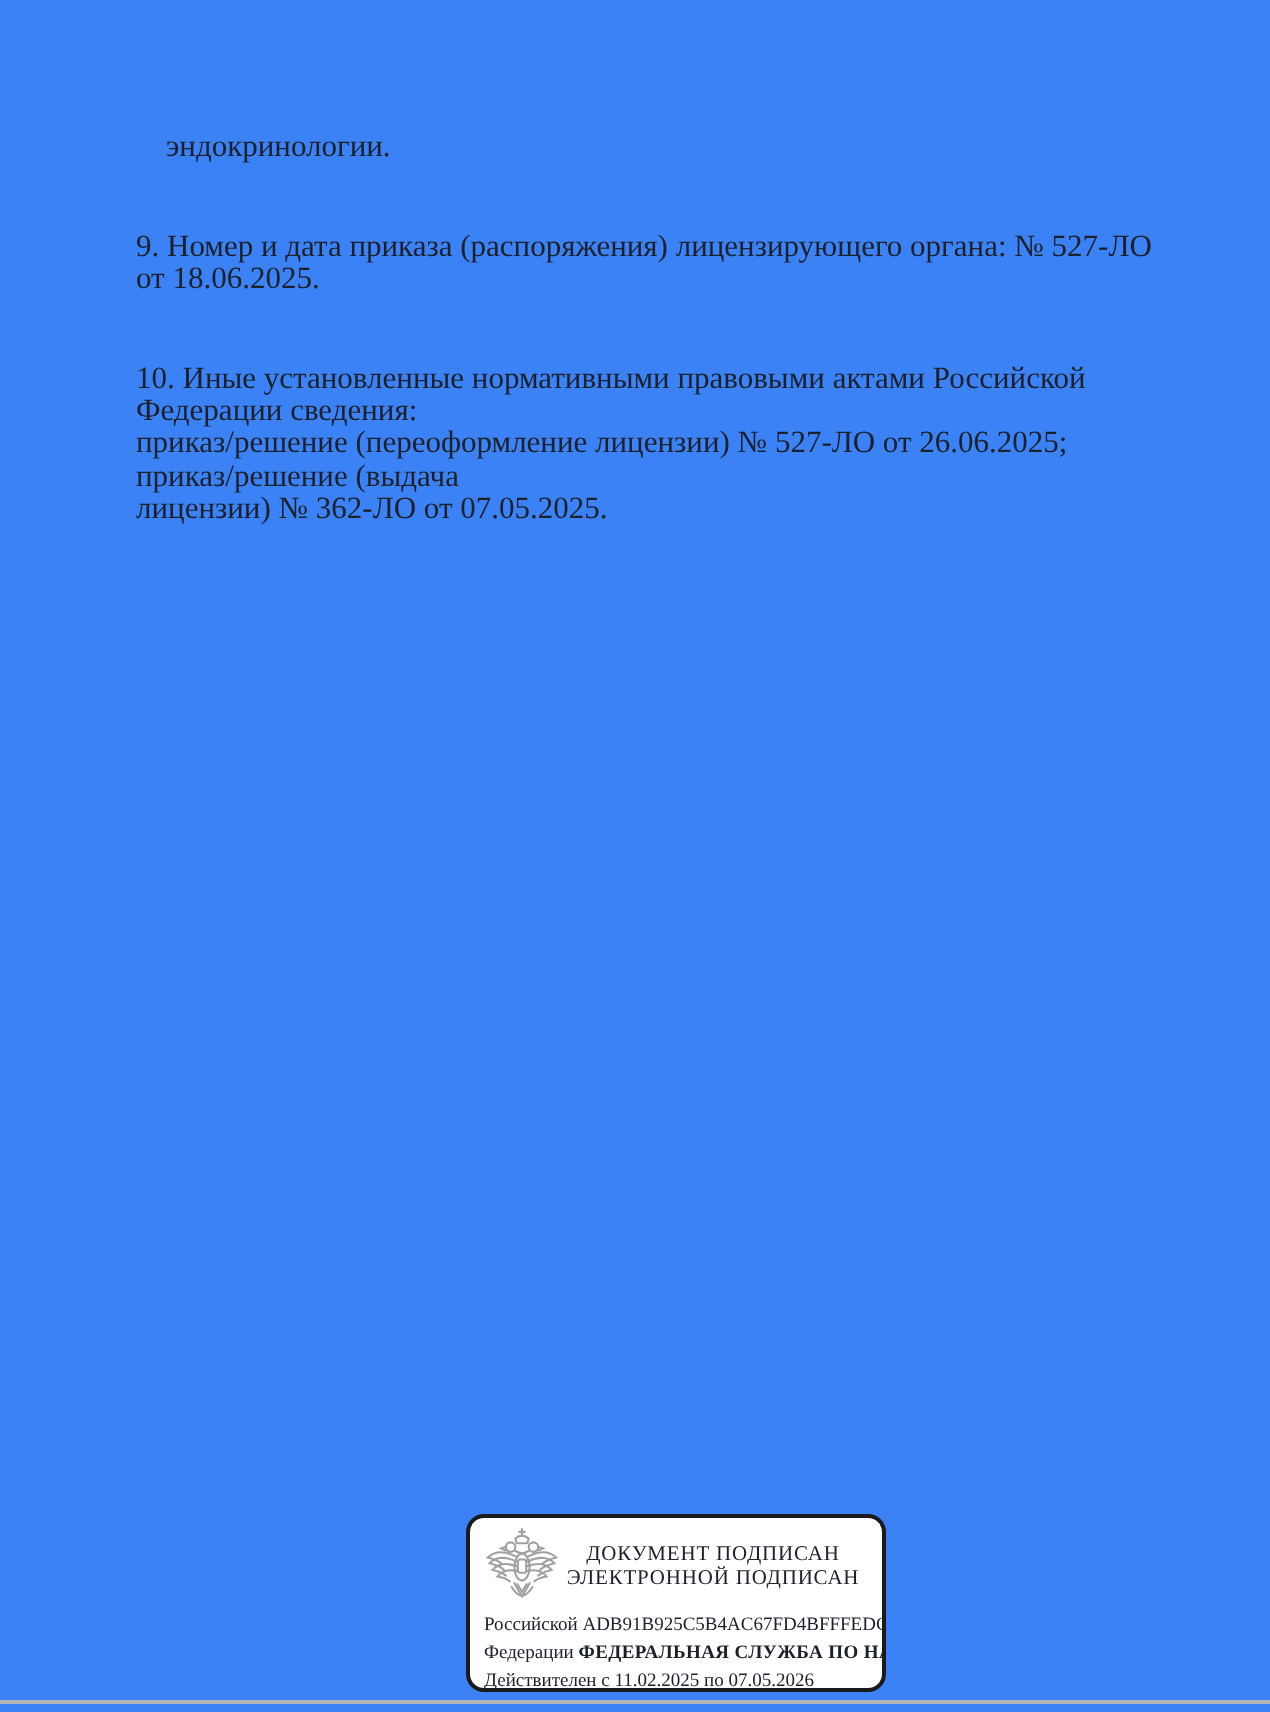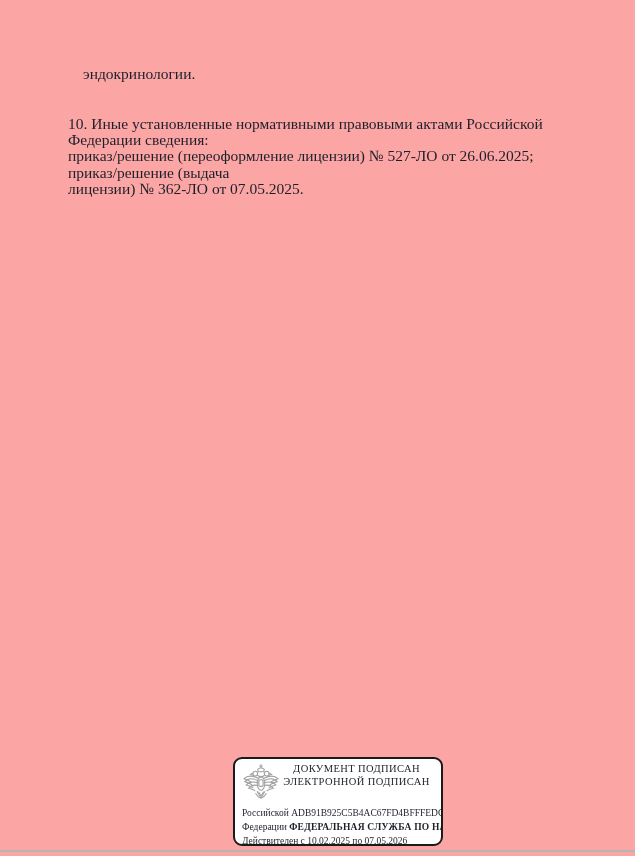--- a/index.html
+++ b/index.html
@@ -5,21 +5,21 @@
   * { margin: 0; padding: 0; box-sizing: border-box; }
   html, body {
     width: 635px; height: 856px;
     background: #ffffff;
     font-family: "Liberation Serif", "DejaVu Serif", serif;
     overflow: hidden;
   }
   .page {
     position: relative;
     width: 635px; height: 856px;
-    background: #fca5a5;
+    background: #3b82f6;
   }
   .textblock {
     position: absolute;
     left: 68px; top: 50px;
     width: 514px;
     font-size: 15.5px;
     line-height: 16.3px;
     color: #1c2029;
     white-space: pre-line;
   }
@@ -30,21 +30,21 @@
     left: 233px; top: 757px;
     width: 210px; height: 89px;
     border: 2px solid #1a1a1a;
     border-radius: 9px;
     background: #ffffff;
     overflow: hidden;
     color: #1c2029;
   }
   .stamp-header {
     display: flex;
-    align-items: flex-start;
+    align-items: center;
     height: 46px;
     padding: 4px 4px 0 7px;
   }
   .stamp-title {
     flex: 1;
     text-align: center;
     font-size: 10.5px;
     line-height: 12.5px;
     letter-spacing: 0.4px;
     padding-right: 4px;
@@ -66,20 +66,21 @@
     background: #b5b5b5;
   }
 </style>
 </head>
 <body>
 
 <div class="page">
 
   <div class="textblock">
     <p class="indent">эндокринологии.</p>
+    <p>9. Номер и дата приказа (распоряжения) лицензирующего органа: № 527-ЛО от 18.06.2025.</p>
     <p>10. Иные установленные нормативными правовыми актами Российской Федерации сведения:
 приказ/решение (переоформление лицензии) № 527-ЛО от 26.06.2025; приказ/решение (выдача
 лицензии) № 362-ЛО от 07.05.2025.</p>
   </div>
 
   <div class="stamp">
     <div class="stamp-header">
       <svg class="eagle" width="38" height="42" viewBox="0 0 40 44">
         <g stroke="#a0a0a0" fill="none" stroke-width="1.1" stroke-linecap="round">
           <path d="M20 1.5 v3 M18.6 3 h2.8"></path>
@@ -104,18 +105,18 @@
           <path d="M14.5 32 Q20 41 25.5 32"></path>
         </g>
       </svg>
       <div class="stamp-title">
         <div>ДОКУМЕНТ ПОДПИСАН</div>
         <div>ЭЛЕКТРОННОЙ ПОДПИСАН</div>
       </div>
     </div>
     <div class="stamp-line first"><span>Российской</span> <span>ADB91B925C5B4AC67FD4BFFFEDC463AE</span></div>
     <div class="stamp-line"><span>Федерации</span> <span class="owner-value">ФЕДЕРАЛЬНАЯ СЛУЖБА ПО НАДЗОРУ В С</span></div>
-    <div class="stamp-line">Действителен с 10.02.2025 по 07.05.2026</div>
+    <div class="stamp-line">Действителен с 11.02.2025 по 07.05.2026</div>
   </div>
 
   <div class="bottom-divider"></div>
 
 </div>
 
 </body></html>

